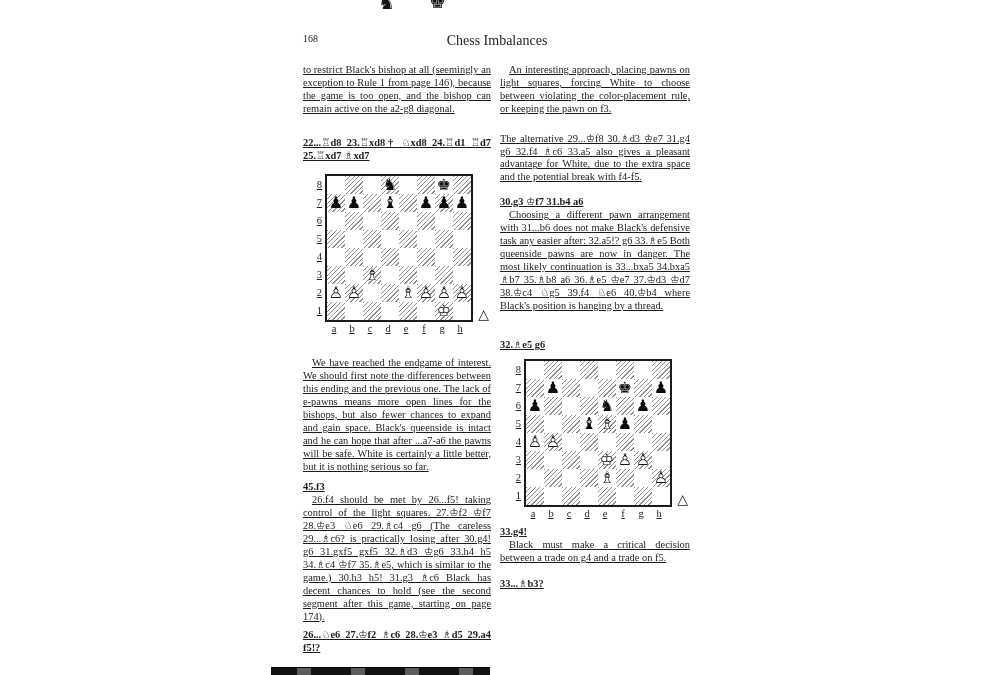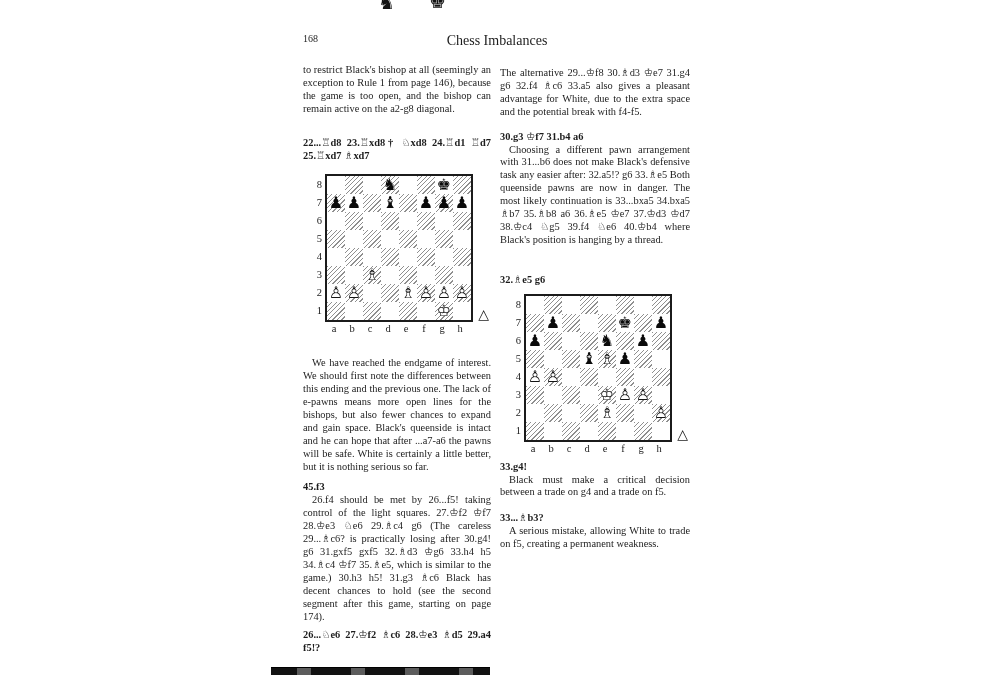--- a/index.html
+++ b/index.html
@@ -2,34 +2,34 @@
 <html><head>
 <meta charset="utf-8">
 <style>
   html,body{margin:0;padding:0;background:#ffffff;}
   #page{position:relative;width:1000px;height:675px;background:#ffffff;overflow:hidden;
         font-family:"Liberation Serif","DejaVu Sans",serif;color:#1c1c1c;}
   
   .running-title{position:absolute;top:33px;left:0;width:994px;text-align:center;font-size:14px;}
   .page-number{position:absolute;top:33px;left:303px;font-size:10px;}
   
-  .column{position:absolute;top:64px;font-size:10.4px;line-height:12.9px;}
+  .column{position:absolute;top:64px;font-size:10.4px;line-height:12.9px;text-decoration:underline;}
   .col-left{left:303px;width:188px;}
   .col-right{left:500px;width:190px;}
   p{margin:0;text-align:justify;}
   .indent{text-indent:9px;}
   .moves{font-weight:bold;text-align:justify;}
   .heading{font-weight:bold;}
   .mt-moves1{margin-top:21px;}
   .mt-diag1{margin-top:12px;}
   .mt-endgame{margin-top:21px;}
   .mt-h26{margin-top:7px;}
   .mt-p26{margin-top:1px;}
   .mt-moves2{margin-top:6px;}
-  .mt-rc2{margin-top:3px;}
+  .mt-rc2{margin-top:17px;}
   .mt-h30{margin-top:12px;}
   .mt-h32{margin-top:27px;}
   .mt-diag2{margin-top:7px;}
   .mt-h33{margin-top:5px;}
   .mt-h33b{margin-top:13px;}
   
   .diagram{position:relative;}
   .d1{margin-left:6px;}
   .d2{margin-left:8px;}
   .diagram-top{position:relative;display:flex;}
@@ -204,20 +204,21 @@
         </div>
     </div>
 
     <p class="indent mt-endgame">We have reached the endgame of interest. We should first note the differences between this ending and the previous one. The lack of e-pawns means more open lines for the bishops, but also fewer chances to expand and gain space. Black's queenside is intact and he can hope that after ...a7-a6 the pawns will be safe. White is certainly a little better, but it is nothing serious so far.</p>
     <p class="heading mt-h26">45.f3</p>
     <p class="indent mt-p26">26.f4 should be met by 26...f5! taking control of the light squares. 27.♔f2 ♔f7 28.♔e3 ♘e6 29.♗c4 g6 (The careless 29...♗c6? is practically losing after 30.g4! g6 31.gxf5 gxf5 32.♗d3 ♔g6 33.h4 h5 34.♗c4 ♔f7 35.♗e5, which is similar to the game.) 30.h3 h5! 31.g3 ♗c6 Black has decent chances to hold (see the second segment after this game, starting on page 174).</p>
     <p class="moves mt-moves2">26...♘e6 27.♔f2 ♗c6 28.♔e3 ♗d5 29.a4 f5!?</p>
   </div>
 
   <div class="column col-right">
+    <p class="indent">An interesting approach, placing pawns on light squares, forcing White to choose between violating the color-placement rule, or keeping the pawn on f3.</p>
     <p class="mt-rc2">The alternative 29...♔f8 30.♗d3 ♔e7 31.g4 g6 32.f4 ♗c6 33.a5 also gives a pleasant advantage for White, due to the extra space and the potential break with f4-f5.</p>
     <p class="heading mt-h30">30.g3 ♔f7 31.b4 a6</p>
     <p class="indent">Choosing a different pawn arrangement with 31...b6 does not make Black's defensive task any easier after: 32.a5!? g6 33.♗e5 Both queenside pawns are now in danger. The most likely continuation is 33...bxa5 34.bxa5 ♗b7 35.♗b8 a6 36.♗e5 ♔e7 37.♔d3 ♔d7 38.♔c4 ♘g5 39.f4 ♘e6 40.♔b4 where Black's position is hanging by a thread.</p>
     <p class="heading mt-h32">32.♗e5 g6</p>
 
     <div class="diagram d2 mt-diag2">
       <div class="diagram-top">
         <div class="ranks">
             <div class="rank-label">8</div>
             <div class="rank-label">7</div>
@@ -344,17 +345,16 @@
           <div class="file-label">e</div>
           <div class="file-label">f</div>
           <div class="file-label">g</div>
           <div class="file-label">h</div>
         </div>
     </div>
 
     <p class="heading mt-h33">33.g4!</p>
     <p class="indent">Black must make a critical decision between a trade on g4 and a trade on f5.</p>
     <p class="heading mt-h33b">33...♗b3?</p>
-    <p class="indent">A serious mistake, allowing White to trade on f5, creating a permanent weakness.</p>
   </div>
 
   <div class="bottom-artifact"></div>
 </div>
 
 </body></html>

